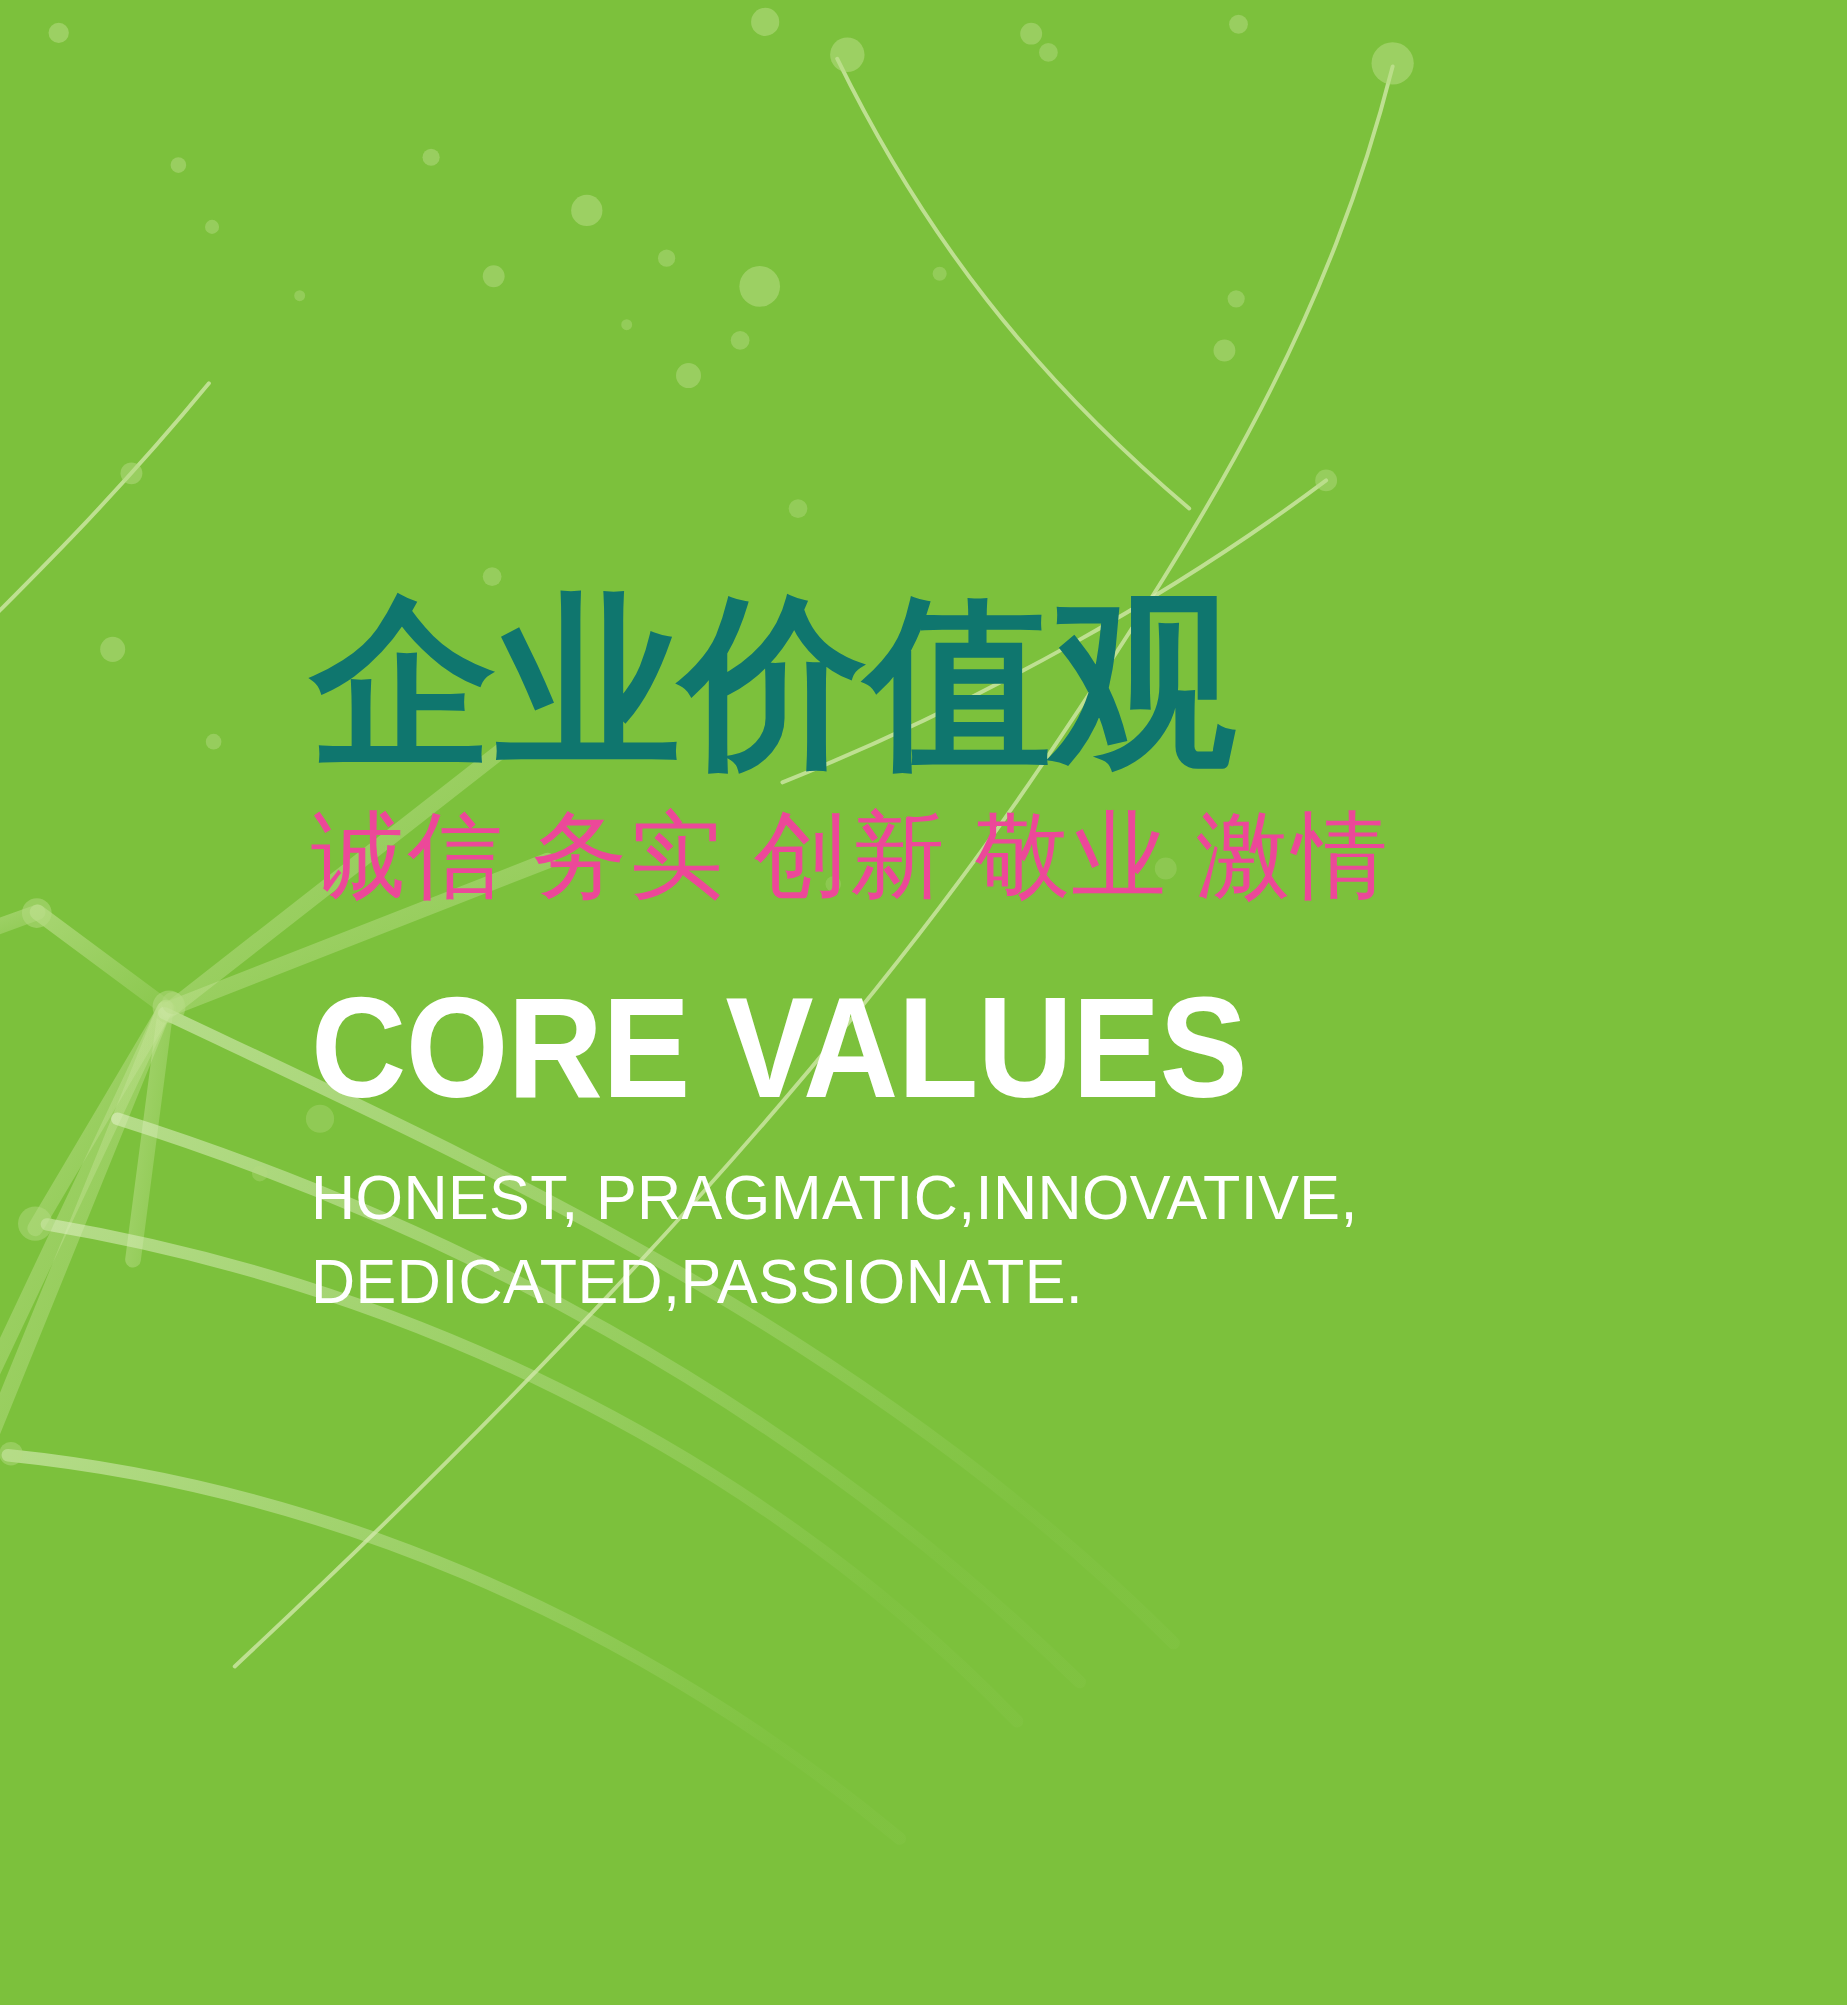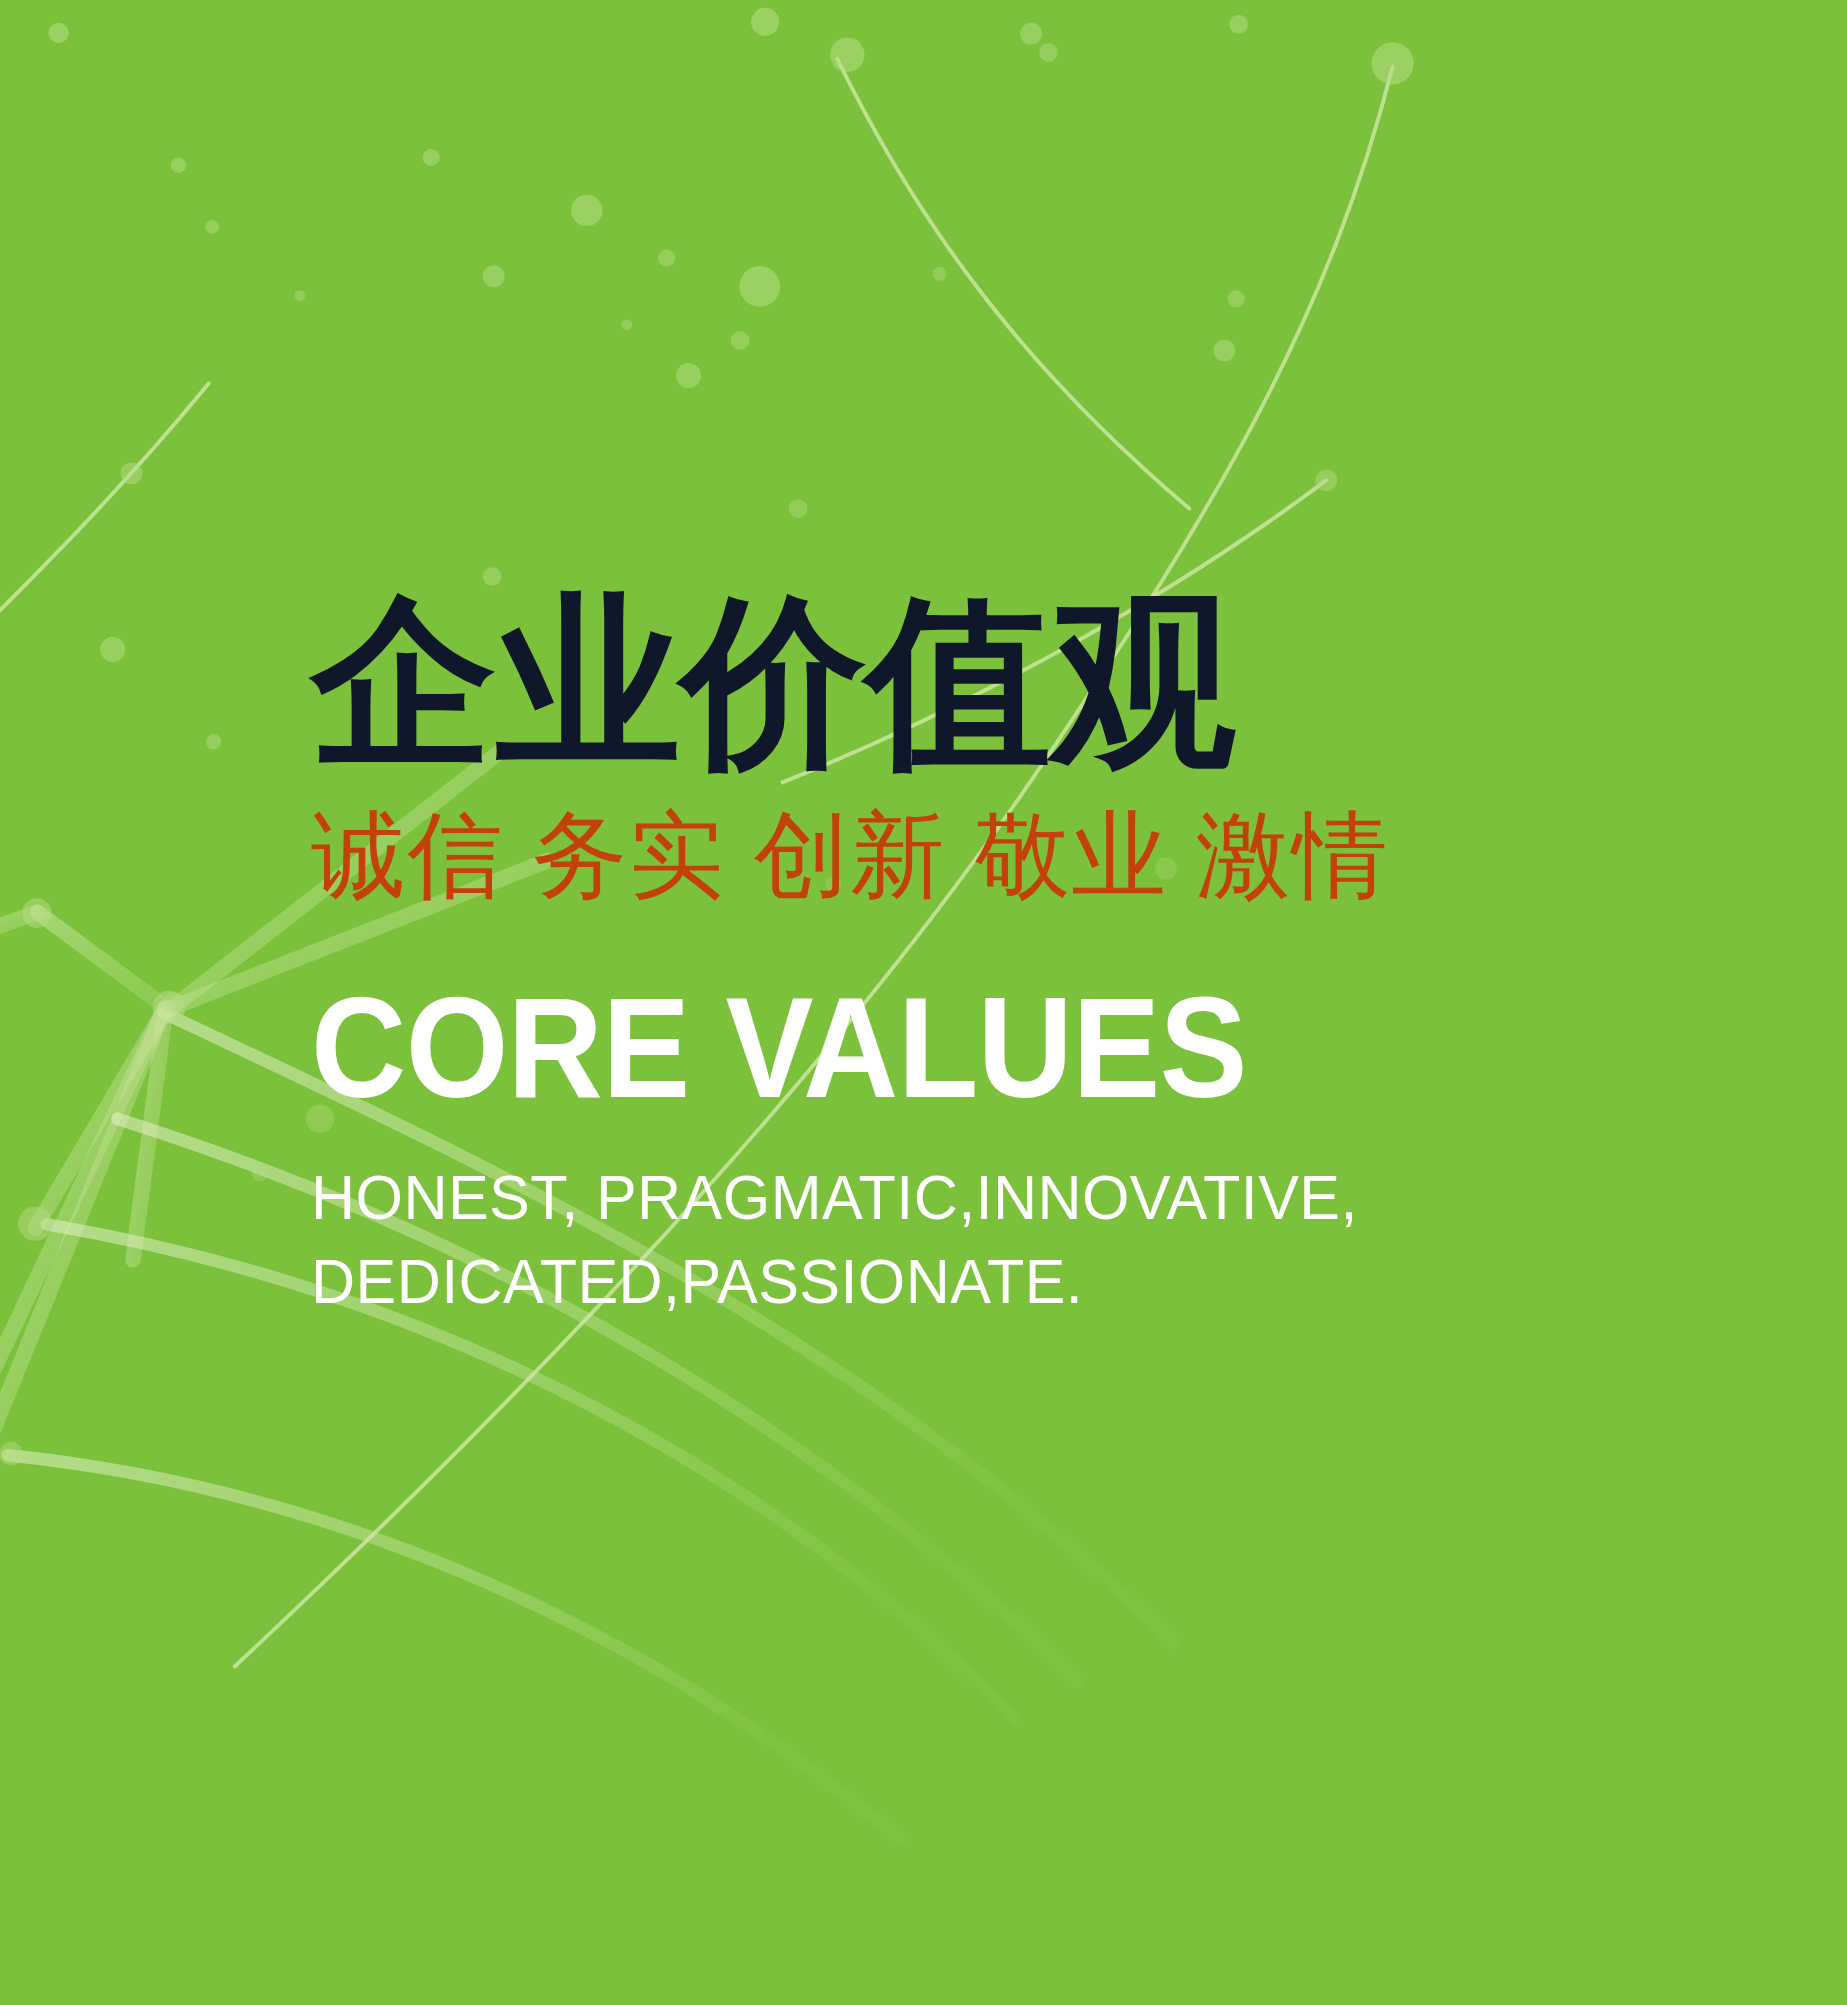--- a/index.html
+++ b/index.html
@@ -32,31 +32,31 @@
   }
 
   #text-block {
     position: absolute;
     left: 311px;
     top: 588px;
     width: 1408px;
   }
 
   .cn-title {
-    color: #0f172a;
+    color: #0f766e;
     font-size: 185px;
     font-weight: 700;
     line-height: 1.02;
     letter-spacing: 0px;
     white-space: nowrap;
     margin: 0;
   }
 
   .cn-sub {
-    color: #c2410c;
+    color: #ec4899;
     font-size: 95px;
     font-weight: 400;
     line-height: 1.1;
     white-space: nowrap;
     margin: 26.6px 0 0 0;
     letter-spacing: 1.6px;
   }
 
   .en-title {
     color: #ffffff;

